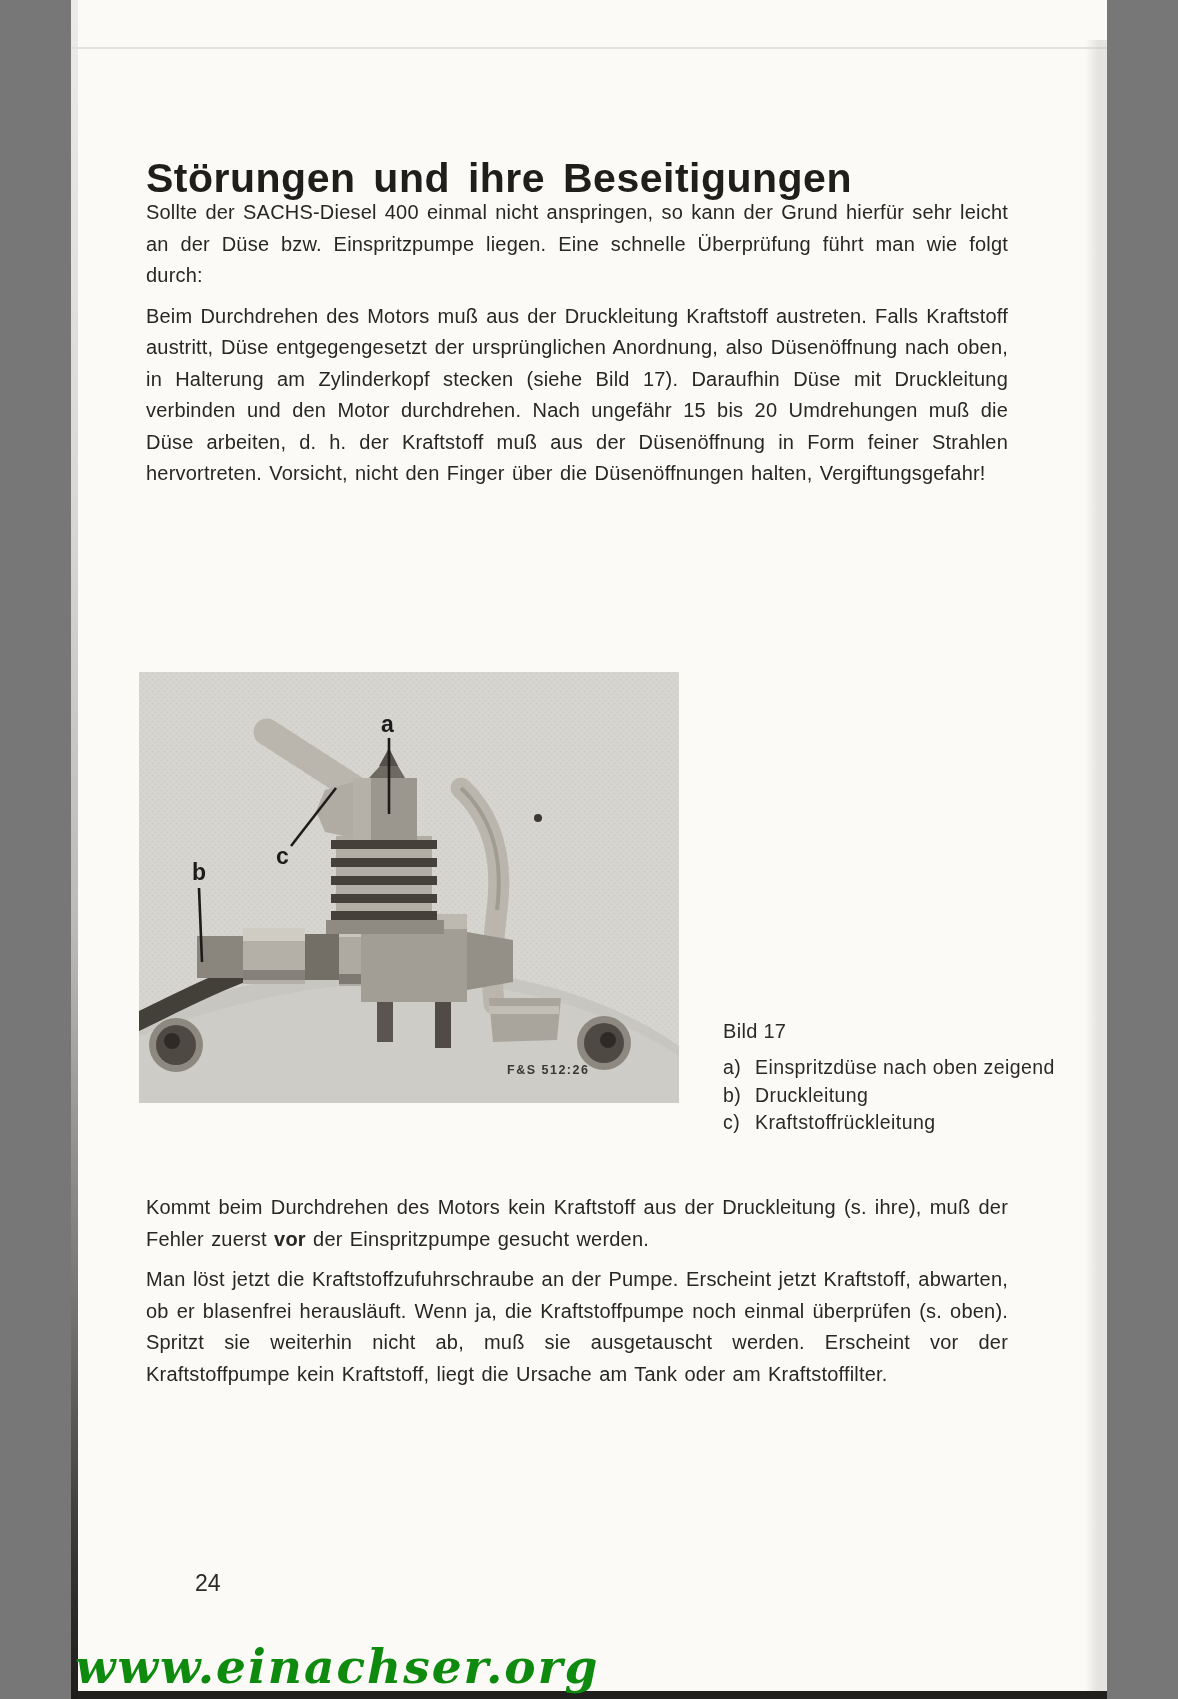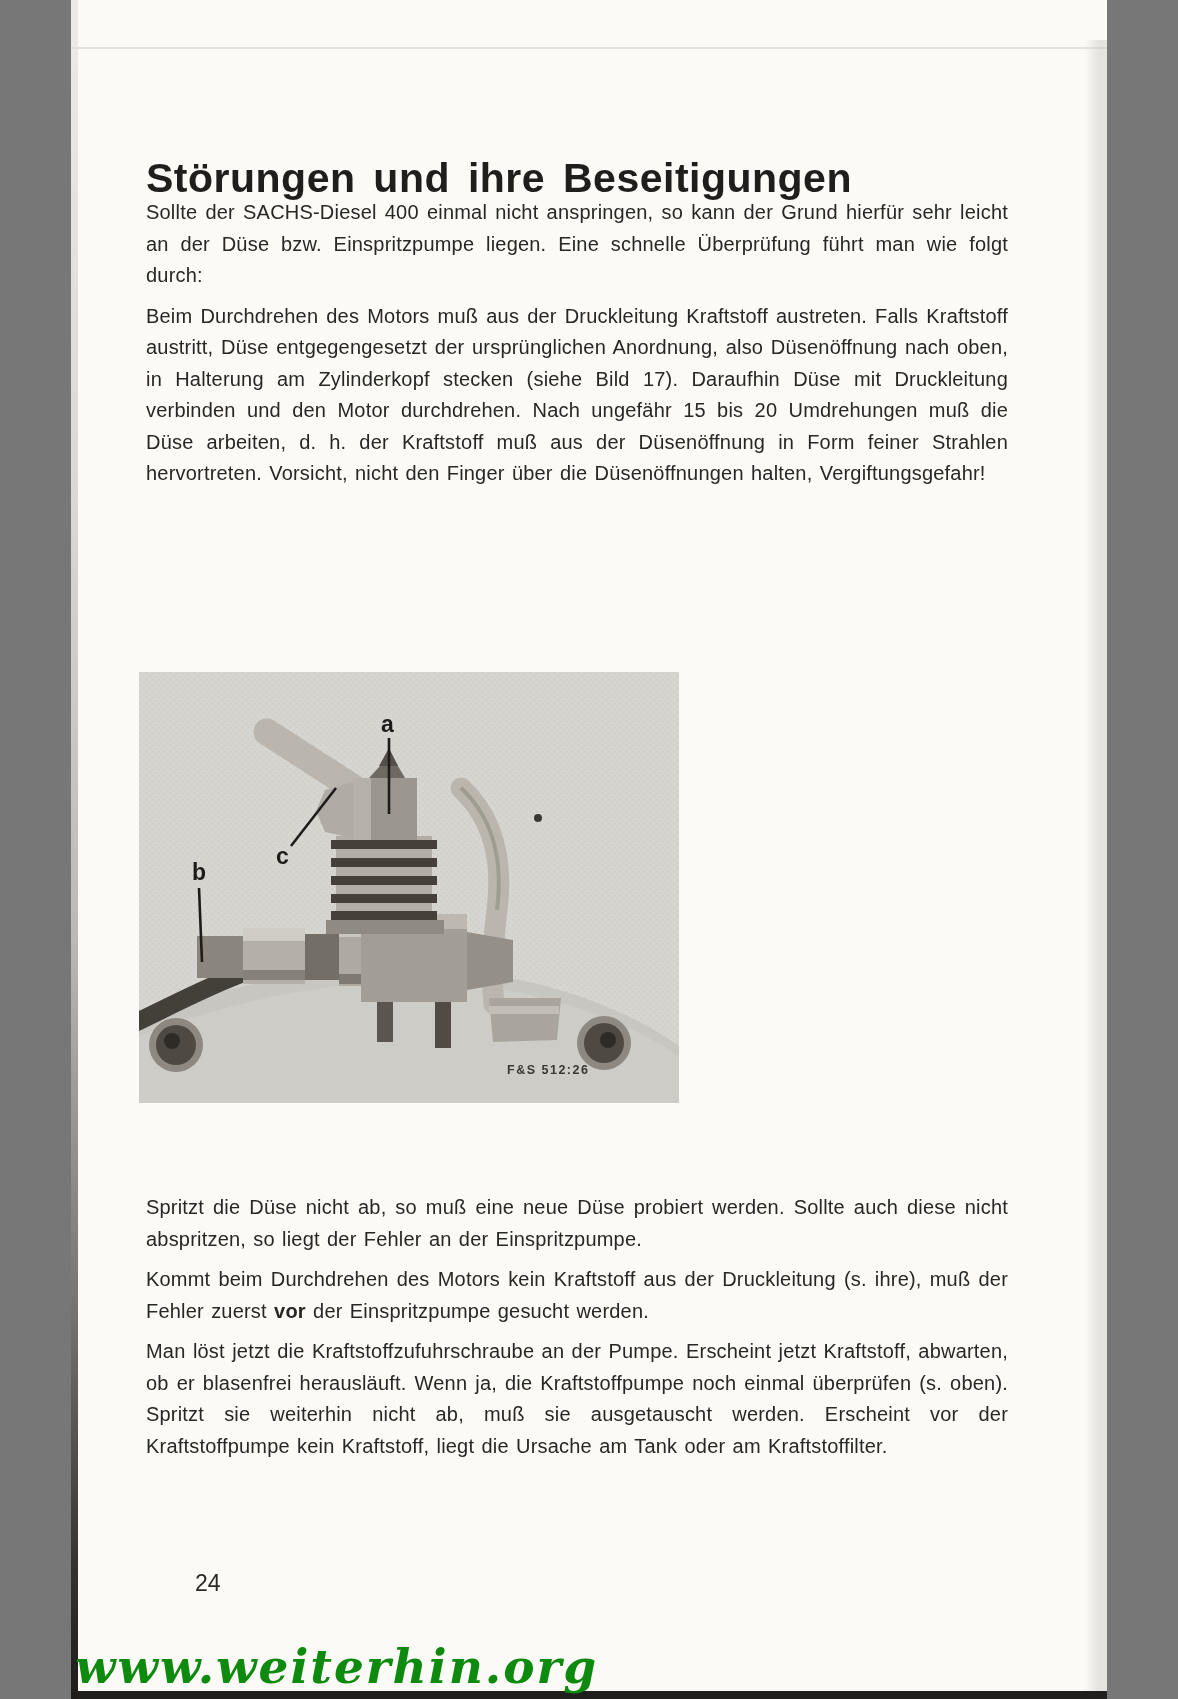--- a/index.html
+++ b/index.html
@@ -171,23 +171,37 @@
       </g>
       <g>
         <text x="53" y="208" class="photo-label">b</text>
         <line x1="60" y1="216" x2="63" y2="290" stroke="#1d1c1a" stroke-width="2.6"></line>
       </g>
 
       <text x="368" y="402" class="photo-tag">F&amp;S 512:26</text>
     </svg>
   </div>
 
+  <div class="caption">
+    <div class="caption-title">Bild 17</div>
+    <div class="caption-item">
+      <span class="ck">a)</span>
+      <span>Einspritzdüse nach oben zeigend</span>
+    </div>
+    <div class="caption-item">
+      <span class="ck">b)</span>
+      <span>Druckleitung</span>
+    </div>
+    <div class="caption-item">
+      <span class="ck">c)</span>
+      <span>Kraftstoffrückleitung</span>
+    </div>
+  </div>
 
   <div class="col col2">
-    <p>Spritzt die Düse nicht ab, so muß eine neue Düse probiert werden. Sollte auch diese nicht abspritzen, so liegt der Fehler an der Einspritzpumpe.</p>
     <p><span>Kommt beim Durchdrehen des Motors kein Kraftstoff aus der Druckleitung (s. ihre), muß der Fehler zuerst </span><span class="b">vor</span><span> der Einspritzpumpe gesucht werden.</span></p>
     <p>Man löst jetzt die Kraftstoffzufuhrschraube an der Pumpe. Erscheint jetzt Kraftstoff, abwarten, ob er blasenfrei herausläuft. Wenn ja, die Kraftstoffpumpe noch einmal überprüfen (s. oben). Spritzt sie weiterhin nicht ab, muß sie ausgetauscht werden. Erscheint vor der Kraftstoffpumpe kein Kraftstoff, liegt die Ursache am Tank oder am Kraftstoffilter.</p>
   </div>
 
   <div class="page-number">24</div>
-  <div class="watermark" style="color: rgb(14, 138, 14);">www.weiterhin.org</div>
+  <div class="watermark" style="color: rgb(14, 138, 14);">www.einachser.org</div>
 
 </div>
 
 </body></html>

